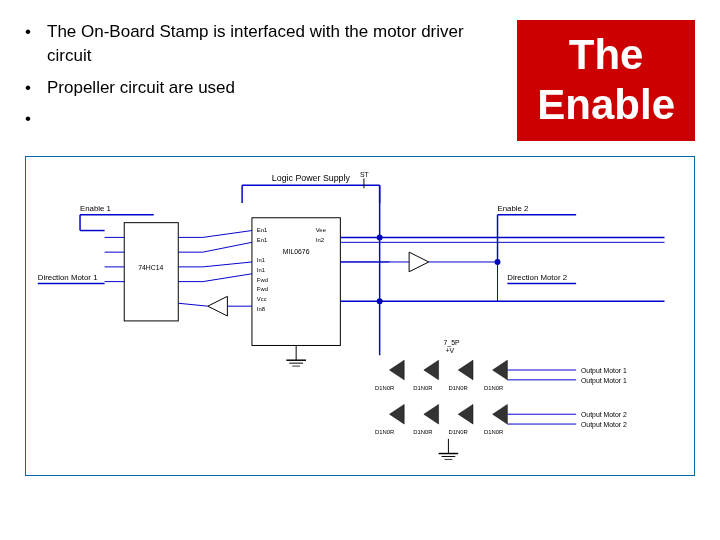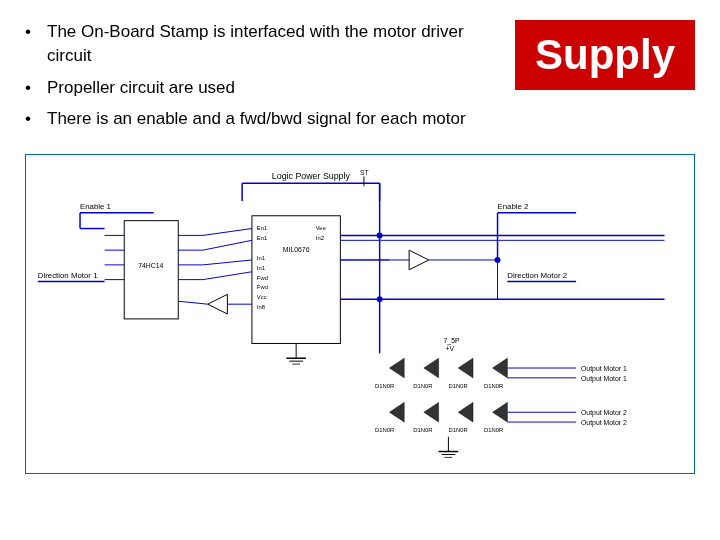--- a/index.html
+++ b/index.html
@@ -77,25 +77,25 @@
       <div class="bullet-item">
         <span class="bullet-dot">•</span>
         <span class="bullet-text">The On-Board Stamp is interfaced with the motor driver circuit</span>
       </div>
       <div class="bullet-item">
         <span class="bullet-dot">•</span>
         <span class="bullet-text">Propeller circuit are used</span>
       </div>
       <div class="bullet-item">
         <span class="bullet-dot">•</span>
-        <span class="bullet-text">There is an enable and a fwd/bwd signal for each motor</span>
       </div>
     </div>
     <div class="title-badge">
-      <div>Supply</div>
+      <div>The</div>
+      <div>Enable</div>
     </div>
   </div>
 
   <div class="diagram-area">
     <svg viewBox="0 0 680 310" xmlns="http://www.w3.org/2000/svg">
 
       <rect width="680" height="310" fill="white"></rect>
 
       <text x="290" y="18" font-size="9" font-family="Arial" fill="#000" text-anchor="middle">Logic Power Supply</text>
       <line x1="220" y1="22" x2="360" y2="22" stroke="#0000cc" stroke-width="1.5"></line>

